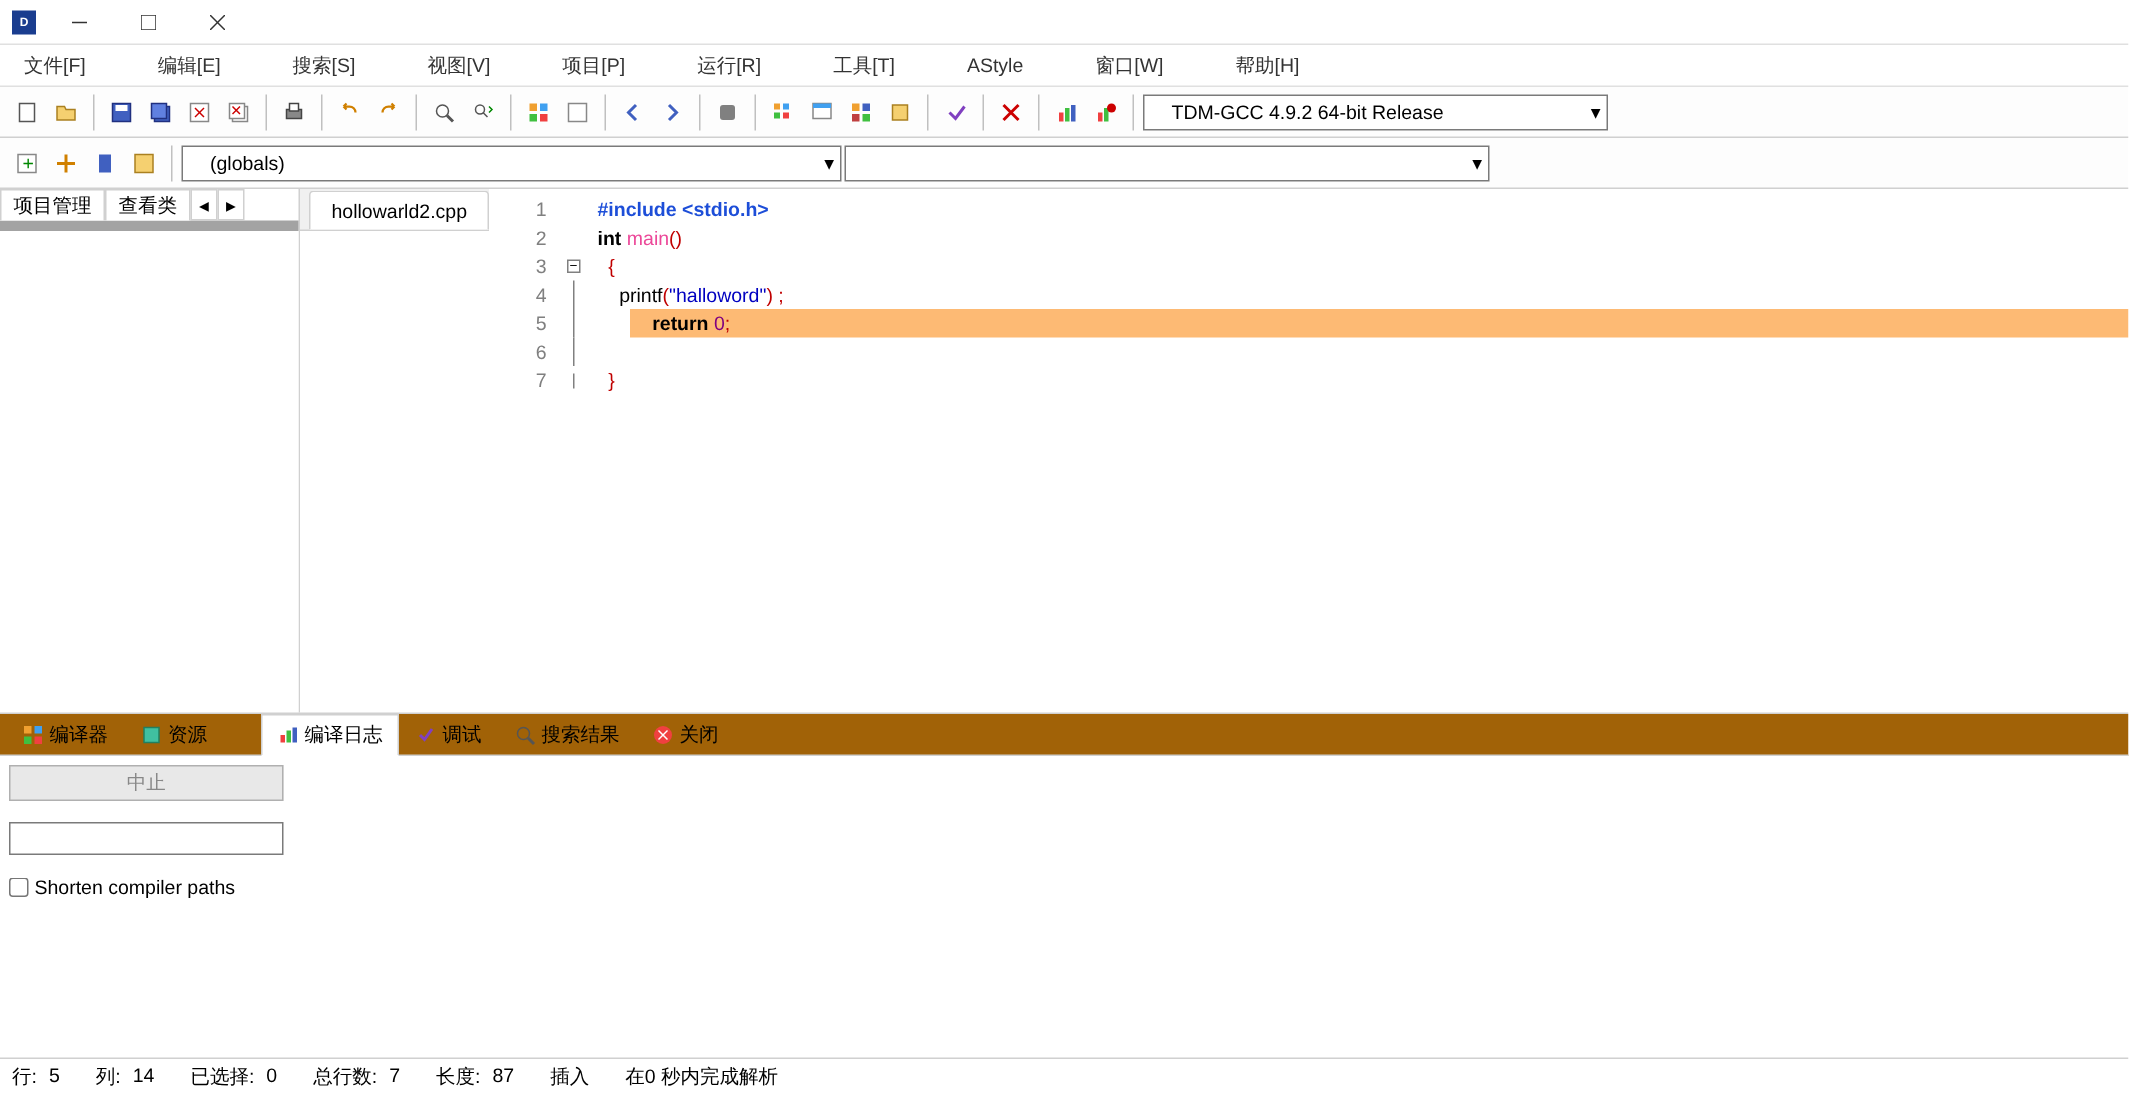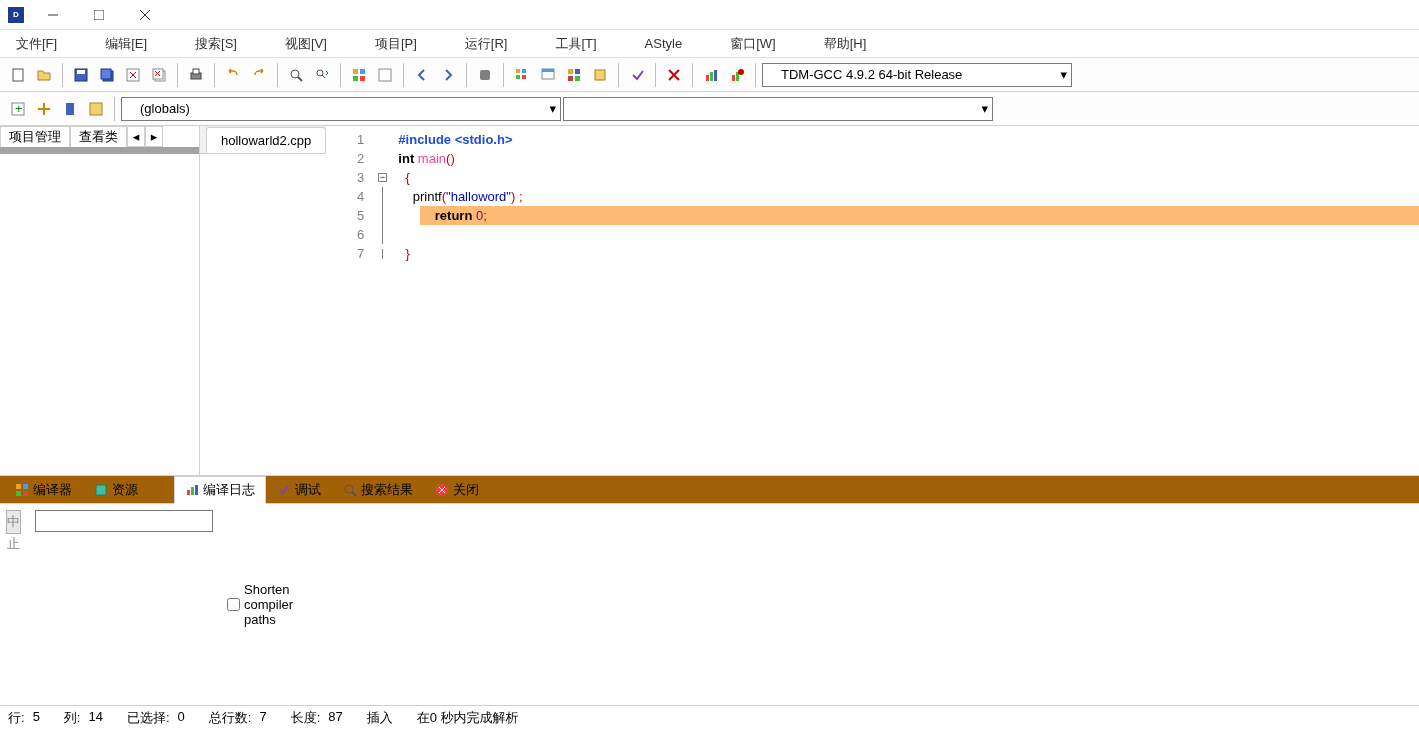--- a/index.html
+++ b/index.html
@@ -41,21 +41,21 @@
 .kw-bold { color: #000; font-weight: bold; }
 .kw-red { color: #c00000; }
 .kw-purple { color: #800080; }
 .kw-teal { color: #ec4899; }
 .bottom { border-top: 1px solid #d0d0d0; display: flex; flex-direction: column; height: 230px; }
 .btabs { height: 28px; display: flex; align-items: flex-start; border-bottom: 1px solid #d0d0d0; background: #a16207; padding-left: 4px; }
 .btab { padding: 4px 10px; display: flex; align-items: center; gap: 4px; cursor: pointer; border: 1px solid transparent; }
 .btab.active { background: #fff; border: 1px solid #d0d0d0; border-bottom-color: #fff; margin-left: 25px; }
 .bicon { width: 14px; height: 14px; display: inline-block; }
 .bcontent { flex: 1; display: flex; }
-.bside { width: 195px; padding: 6px; display: flex; flex-direction: row; gap: 14px; }
+.bside { width: 195px; padding: 6px; display: flex; flex-direction: column; gap: 14px; }
 .bbtn { height: 24px; border: 1px solid #b0b0b0; background: #e8e8e8; color: #888; text-align: center; line-height: 22px; cursor: pointer; }
 .binput { height: 22px; border: 1px solid #7a7a7a; background: #fff; }
 .bcheck { display: flex; align-items: center; gap: 4px; font-size: 12px; }
 .blog { flex: 1; border: 1px solid #7a7a7a; margin: 4px 4px 4px 0; background: #fff; font-family: Consolas, monospace; font-size: 14px; padding: 4px 8px; white-space: pre; overflow: auto; position: relative; }
 .status { height: 24px; border-top: 1px solid #d0d0d0; display: flex; align-items: center; padding: 0 8px; font-size: 13px; gap: 24px; background: #fff; }
 .status .cell { display: flex; gap: 8px; }
 svg { display: block; }
 </style>
 </head>
 <body>

